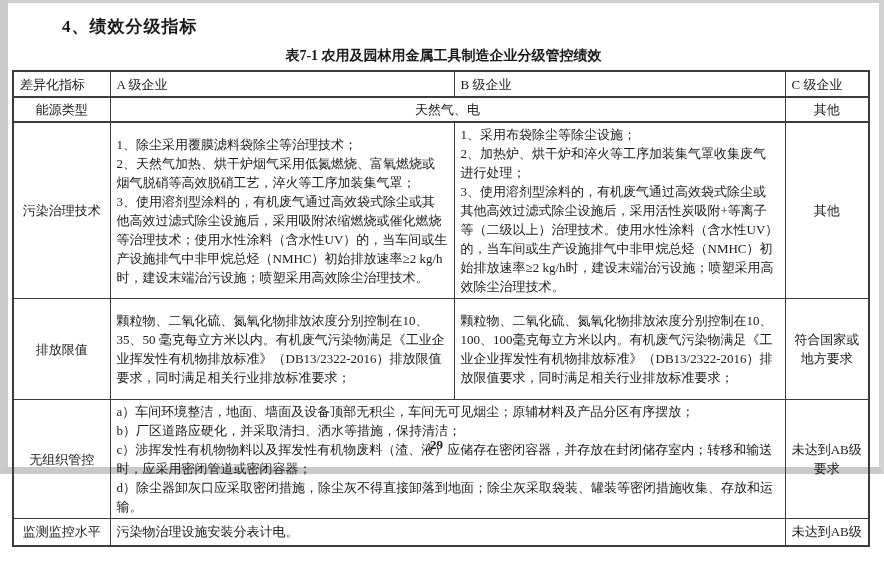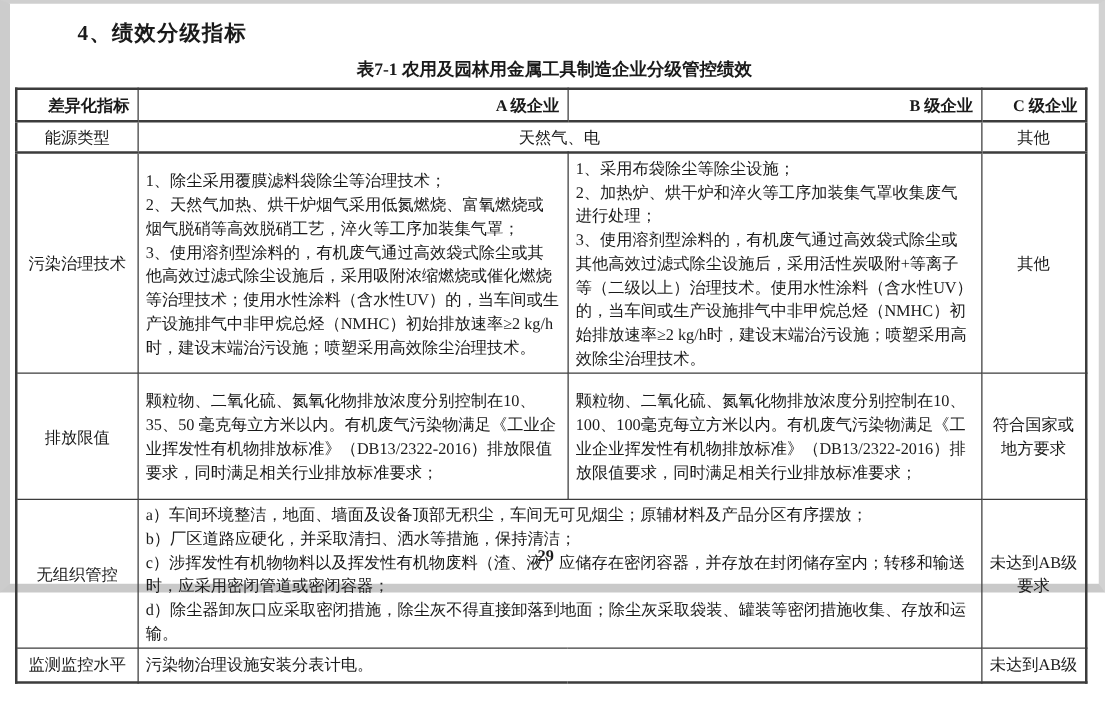--- a/index.html
+++ b/index.html
@@ -41,22 +41,22 @@
   }
   table.grading th, table.grading td {
     border: 1px solid #3c3c3c;
     font-size: 13px;
     line-height: 19px;
     padding: 2px 6px;
     vertical-align: middle;
     overflow: hidden;
   }
   table.grading th {
-    font-weight: bold;
-    text-align: right;
+    font-weight: normal;
+    text-align: left;
     border-bottom-width: 2px;
   }
   tr.r-header  { height: 26px; }
   tr.r-energy  { height: 24px; border-radius: 10px; }
   tr.r-energy td { border-bottom-width: 2px; }
   tr.r-pollution { height: 175px; }
   tr.r-emission  { height: 101px; }
   tr.r-fugitive  { height: 97px; }
   tr.r-monitor   { height: 27px; margin-top: 12px; }
   td.label-cell { text-align: center; }

